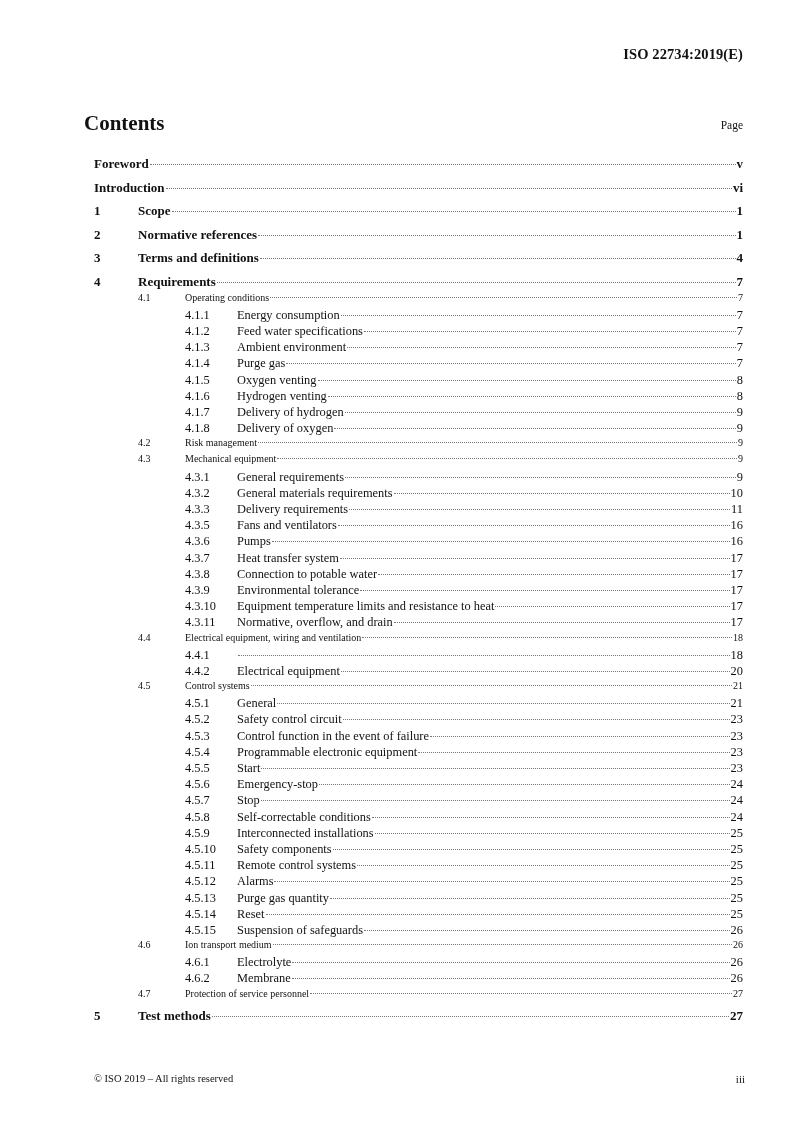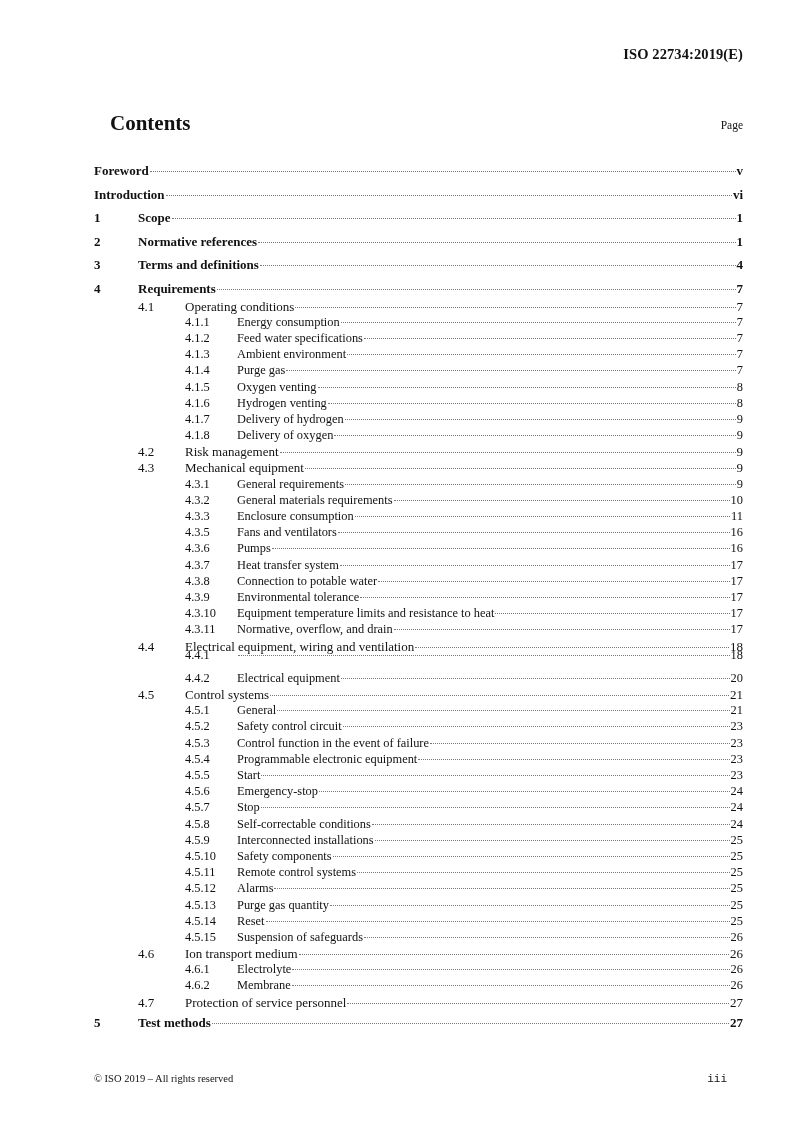--- a/index.html
+++ b/index.html
@@ -1,40 +1,40 @@
 <!DOCTYPE html>
 <html><head>
   <meta charset="utf-8">
   <style>
     html, body { margin: 0; padding: 0; background: #ffffff; }
     body { width: 793px; height: 1122px; position: relative; overflow: hidden;
            font-family: "DejaVu Serif", "Liberation Serif", serif; color: #111; }
     .doc-id { position: absolute; top: 46px; right: 50px; font-weight: bold; font-size: 14.5px;
               font-family: "Liberation Serif", "DejaVu Serif", serif; letter-spacing: 0.1px; margin-left: 28px; }
-    .title { position: absolute; top: 111px; left: 110px; font-weight: bold; font-size: 21px;
+    .title { position: absolute; top: 111px; left: 84px; font-weight: bold; font-size: 21px;
              font-family: "Liberation Serif", "DejaVu Serif", serif; }
     .page-label { position: absolute; top: 119px; right: 50px; font-size: 11.5px;
                   font-family: "Liberation Serif", "DejaVu Serif", serif; }
     .toc { position: absolute; top: 156px; left: 94px; width: 649px; }
     .row { position: relative; display: flex; align-items: baseline; white-space: nowrap;
            font-family: "Liberation Serif", "DejaVu Serif", serif; }
     .row .num { flex: 0 0 auto; }
-    .row .lbl { flex: 0 0 auto; margin-top: 7px; }
+    .row .lbl { flex: 0 0 auto; }
     .row .dots { flex: 1 1 auto; border-bottom: 1px dotted #777; margin: 0 1px; position: relative; top: -3px; min-width: 4px; }
     .row .pg { flex: 0 0 auto; text-align: right; }
     .l0 { font-weight: bold; font-size: 13px; height: 23.6px; }
     .l0 .num { width: 44px; }
-    .l1 { font-size: 13px; height: 16.2px; padding-left: 44px; }
+    .l1 { font-size: 10px; height: 16.2px; padding-left: 44px; }
     .l1 .num { width: 47px; }
     .l2 { font-size: 12.4px; height: 16.2px; padding-left: 91px; }
     .l2 .num { width: 52px; }
     .footer-left { position: absolute; top: 1073px; left: 94px; font-size: 10.5px;
                    font-family: "Liberation Serif", "DejaVu Serif", serif; text-align: center; }
-    .footer-right { position: absolute; top: 1073px; right: 66px; font-size: 11px;
-                    font-family: Liberation Mono, monospace; }
+    .footer-right { position: absolute; top: 1073px; right: 48px; font-size: 11px;
+                    font-family: Liberation Serif, serif; }
   </style>
 </head>
 <body>
 
 <div class="doc-id">ISO 22734:2019(E)</div>
 <div class="title">Contents</div>
 <div class="page-label">Page</div>
 
 <div class="toc" id="toc">
     <div class="row l0">
@@ -144,21 +144,21 @@
       <span class="pg">9</span>
     </div>
     <div class="row l2">
       <span class="num">4.3.2</span>
       <span class="lbl">General materials requirements</span>
       <span class="dots"></span>
       <span class="pg">10</span>
     </div>
     <div class="row l2">
       <span class="num">4.3.3</span>
-      <span class="lbl">Enclosure consumption</span>
+      <span class="lbl">Delivery requirements</span>
       <span class="dots"></span>
       <span class="pg">11</span>
     </div>
     <div class="row l2">
       <span class="num">4.3.5</span>
       <span class="lbl">Fans and ventilators</span>
       <span class="dots"></span>
       <span class="pg">16</span>
     </div>
     <div class="row l2">

